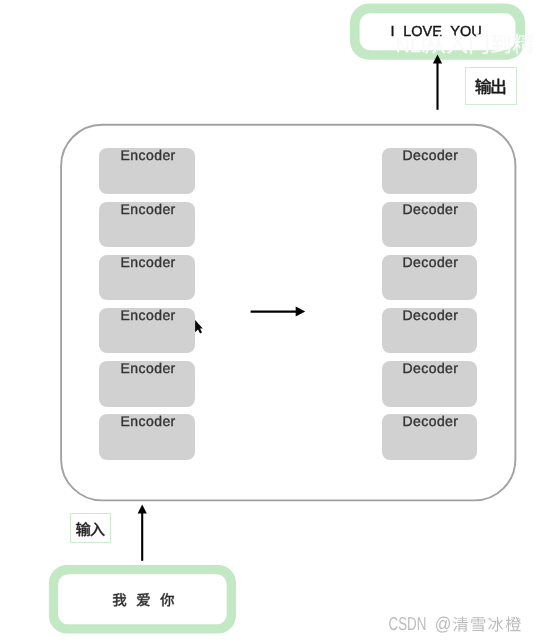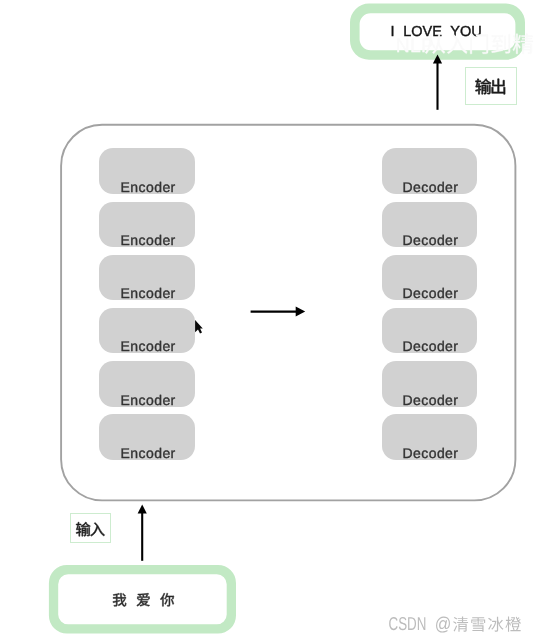--- a/index.html
+++ b/index.html
@@ -4,22 +4,22 @@
 <title>Transformer Encoder Decoder Diagram</title>
 <style>
 html,body{margin:0;padding:0;}
 body{width:540px;height:642px;background:#ffffff;overflow:hidden;
      font-family:"Liberation Sans","DejaVu Sans",sans-serif;
      -webkit-font-smoothing:antialiased;text-rendering:geometricPrecision;}
 svg text{-webkit-font-smoothing:antialiased;}
 #stage{position:relative;width:540px;height:642px;background:#fff;overflow:hidden;}
 svg.layer{position:absolute;left:0;top:0;width:540px;height:642px;transform:translateZ(0);}
 .blk span{transform:translateZ(0);}
-.blk{position:absolute;box-sizing:border-box;border-radius:14px;
-     display:flex;align-items:flex-end;justify-content:center;line-height:1;}
+.blk{position:absolute;box-sizing:border-box;border-radius:8px;
+     display:flex;align-items:flex-start;justify-content:center;line-height:1;}
 .blk span{padding-left:2.3px;-webkit-text-stroke:0.36px #323232;}
 .blk span{display:block;transform:translateZ(0);}
 #outer{position:absolute;box-sizing:border-box;border-radius:41px;background:transparent;}
 .lbox{position:absolute;box-sizing:border-box;background:#fff;}
 </style>
 </head>
 <body>
 
 <div id="stage">
 <svg class="layer">

